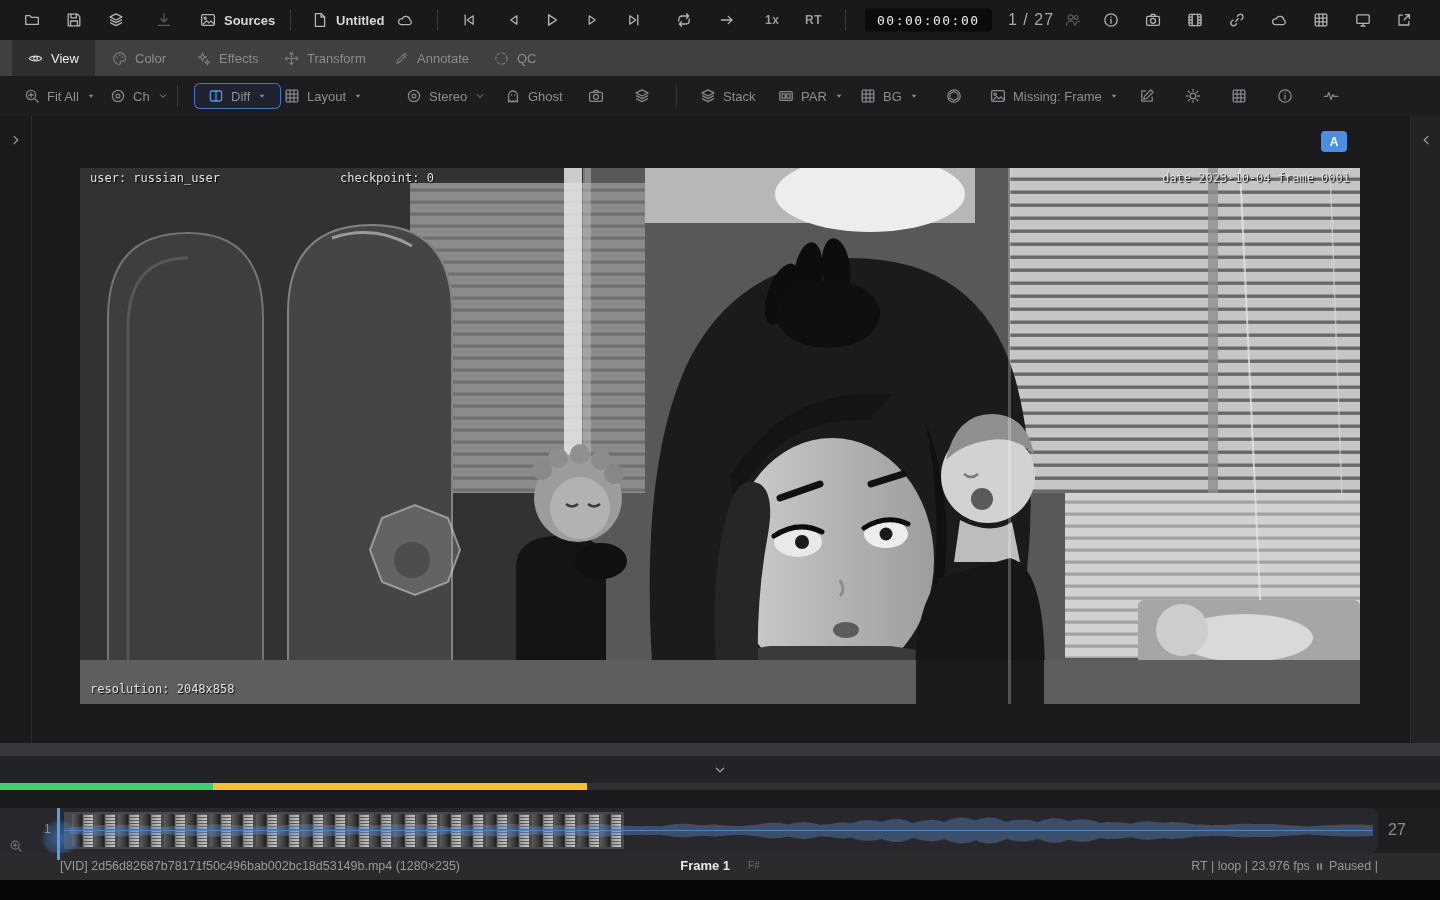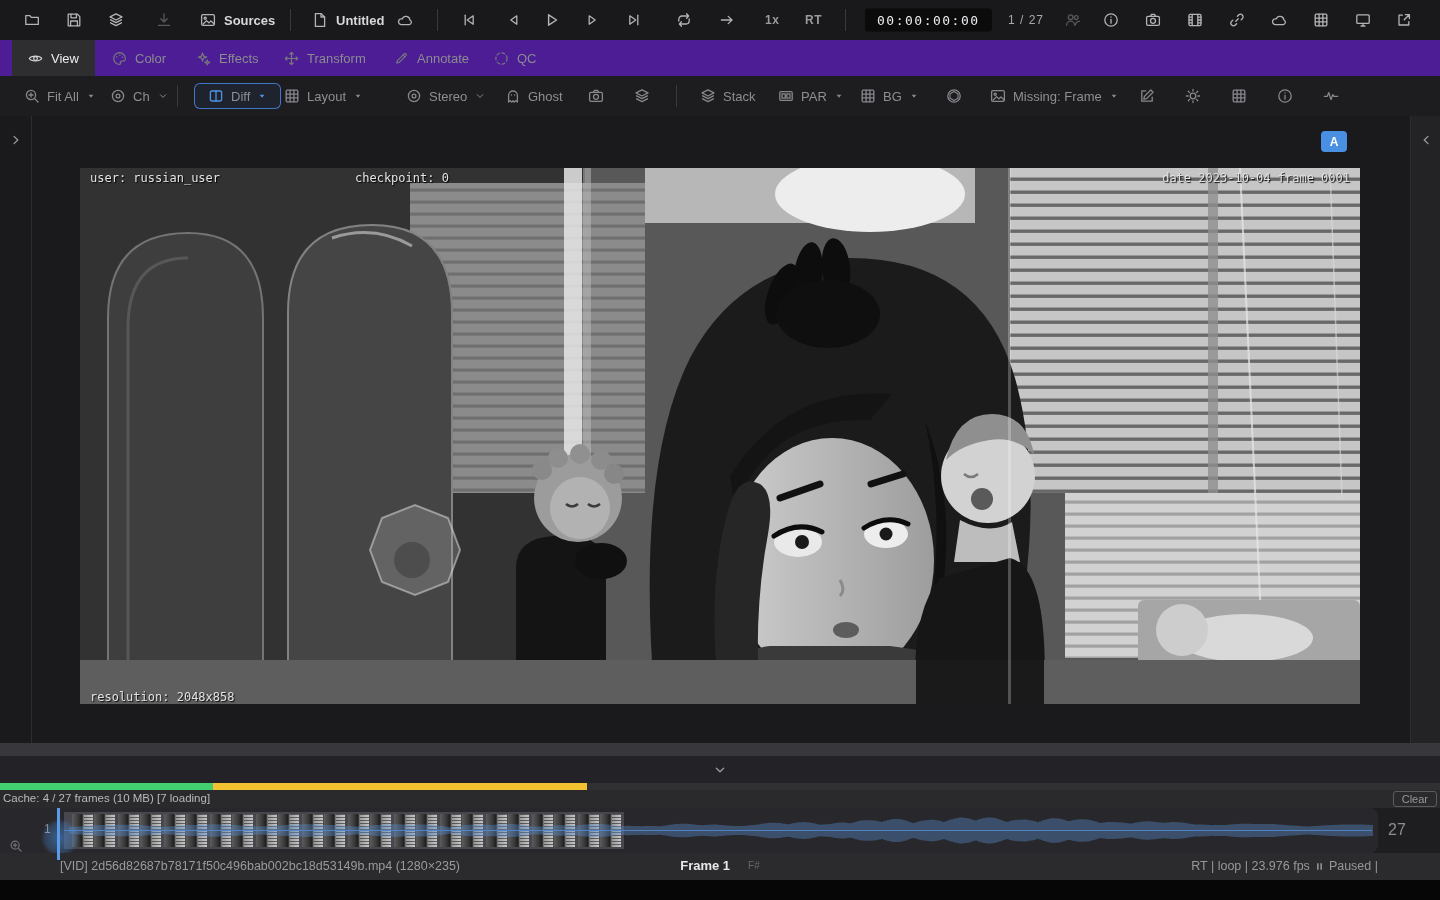--- a/index.html
+++ b/index.html
@@ -11,24 +11,24 @@
 
   
   .topbar{position:absolute;left:0;top:0;width:1440px;height:40px;background:#19191b;}
   .topbar .item{position:absolute;top:50%;transform:translateY(-50%);justify-content:space-between;}
   .vdiv{width:1px;height:22px;background:#39393d;}
   .tb-label{color:#d8d8db;font-size:13px;font-weight:bold;margin-left:8px;}
   .tb-group{display:flex;align-items:center;}
   .speed{color:#9b9b9f;font-size:12px;font-weight:bold;letter-spacing:.5px;}
   .timecode{background:#0b0b0c;border-radius:3px;padding:4px 12px;color:#ececef;
             font-family:"DejaVu Sans Mono",monospace;font-size:13px;letter-spacing:1.5px;}
-  .counter{color:#a9a9ad;font-size:12px;letter-spacing:1px;}
+  .counter{color:#a9a9ad;font-size:16px;letter-spacing:1px;}
 
   
-  .tabbar{position:absolute;left:0;top:40px;width:1440px;height:36px;background:#4c1d95;}
+  .tabbar{position:absolute;left:0;top:40px;width:1440px;height:36px;background:#404040;}
   .tab{position:absolute;top:0;height:36px;display:flex;align-items:center;gap:8px;
        padding:0 16px;color:#8b8b90;font-size:13px;cursor:default;}
   .tab .ic{color:#77777c;}
   .tab.active{background:#2e2e31;color:#ececf0;}
   .tab.active .ic{color:#d5d5d9;}
 
   
   .toolrow{position:absolute;left:0;top:76px;width:1440px;height:40px;background:#1d1d20;
            border-bottom:1px solid #101012;}
   .toolrow .item{position:absolute;top:50%;transform:translateY(-50%);display:flex;
@@ -581,44 +581,40 @@
         <path d="M880 352 q30 16 52 2 l8 40 h-66 z" fill="#bdbdbd"></path>
         <path d="M930 390 q40 10 34 146 H836 q-6-90 24-126 z" fill="#161616"></path>
         <rect x="1058" y="432" width="222" height="104" rx="6" fill="#a6a6a6"></rect>
         <ellipse cx="1165" cy="470" rx="68" ry="24" fill="#d9d9d9"></ellipse>
         <circle cx="1102" cy="462" r="26" fill="#cdcdcd"></circle>
         <rect y="492" width="1280" height="44" fill="#5e5e5e"></rect>
         <path d="M836 492 h128 v44 h-128 z" fill="#1a1a1a"></path>
         <rect x="928" width="3" height="536" fill="#ffffff" opacity="0.25"></rect>
       </svg>
       <div class="overlay-txt" style="left:10px;top:3px">user: russian_user</div>
-      <div class="overlay-txt" style="left:275px;top:3px">checkpoint: 0</div>
+      <div class="overlay-txt" style="left:260px;top:3px">checkpoint: 0</div>
       <div class="overlay-txt" style="right:10px;top:3px">date 2023-10-04 frame 0001</div>
-      <div class="overlay-txt" style="left:10px;bottom:0">resolution: 2048x858</div>
+      <div class="overlay-txt" style="left:10px;bottom:8px">resolution: 2048x858</div>
     </div>
   </div>
 
   <div class="strip-light"></div>
   <div class="strip-collapse">
     <span class="ic" style="color:#9a9a9e">
         <svg viewBox="0 0 16 16" width="16" height="16" fill="none" stroke="currentColor" stroke-width="1.3" stroke-linecap="round" stroke-linejoin="round">
           <path d="M4.4 6.2 8 9.8l3.6-3.6"></path>
         </svg>
       </span>
   </div>
 
   <div class="cachebar">
     <span class="seg" id="seg-cached" style="left: 0px; width: 213px; background: rgb(66, 207, 112);"></span>
     <span class="seg" id="seg-loading" style="left: 213px; width: 374px; background: rgb(242, 194, 48);"></span>
   </div>
 
-  <div class="cacherow">
-    <span class="cache-text">Cache: 4 / 27 frames (10 MB) [7 loading]</span>
-    <button class="clear-btn">Clear</button>
-  </div>
 
   <div class="timeline">
     <div class="tl-track">
       <div class="thumb-band"></div>
       <div id="thumbs">
           <div class="thumb-pair" style="left: 72px;">
             <div class="th"></div>
             <div class="th"></div>
           </div>
           <div class="thumb-pair" style="left: 118px;">

